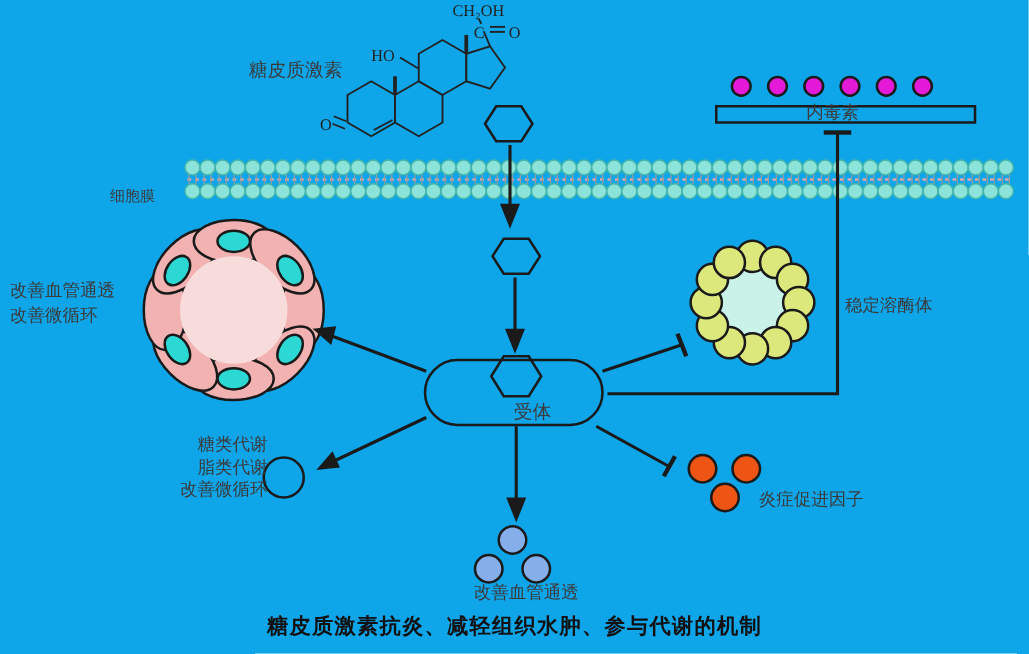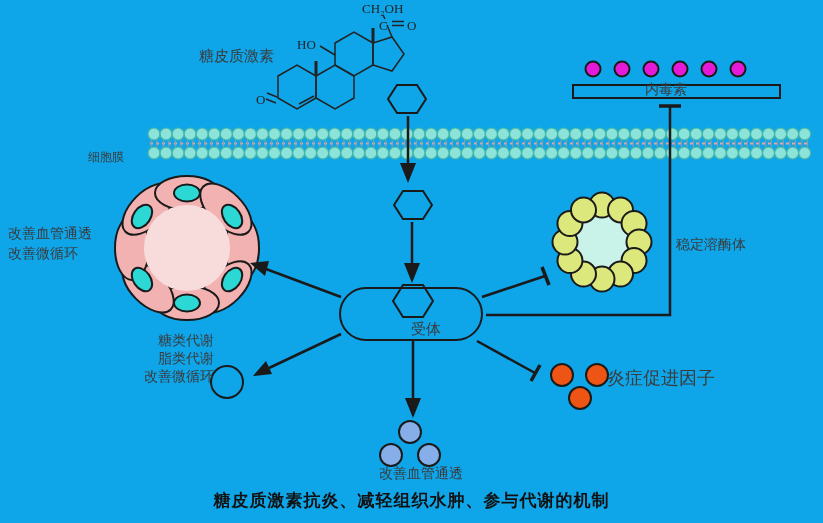--- a/index.html
+++ b/index.html
@@ -360,21 +360,21 @@
 
   <div class="lbl" style="left:199px;top:47px;font-size:15px;">糖皮质激素</div>
   <div class="lbl" style="left:645px;top:41px;font-size:14px;margin-top:40px;">内毒素</div>
   <div class="lbl" style="left:88px;top:137px;font-size:12px;margin-top:12px;">细胞膜</div>
   <div class="lbl" style="left:8px;top:224px;width:104px;text-align:left;font-size:14px;line-height:20px;">
     <div>改善血管通透</div>
     <div>改善微循环</div>
   </div>
   <div class="lbl" style="left:676px;top:236px;font-size:14px;">稳定溶酶体</div>
   <div class="lbl" style="left:381px;top:320px;width:60px;text-align:right;font-size:15px;">受体</div>
-  <div class="lbl" style="left:108px;top:332px;width:106px;text-align:right;font-size:14px;line-height:18px;">
+  <div class="lbl" style="left:108px;top:348px;width:106px;text-align:right;font-size:14px;line-height:18px;">
     <div>糖类代谢</div>
     <div>脂类代谢</div>
     <div>改善微循环</div>
   </div>
-  <div class="lbl" style="left:607px;top:366px;font-size:18px;">炎症促进因子</div>
+  <div class="lbl" style="left:607px;top:391px;font-size:14px;">炎症促进因子</div>
   <div class="lbl" style="left:370px;top:465px;width:102px;text-align:center;font-size:14px;">改善血管通透</div>
   <div class="caption">糖皮质激素抗炎、减轻组织水肿、参与代谢的机制</div>
 </div>
 
 </body></html>

